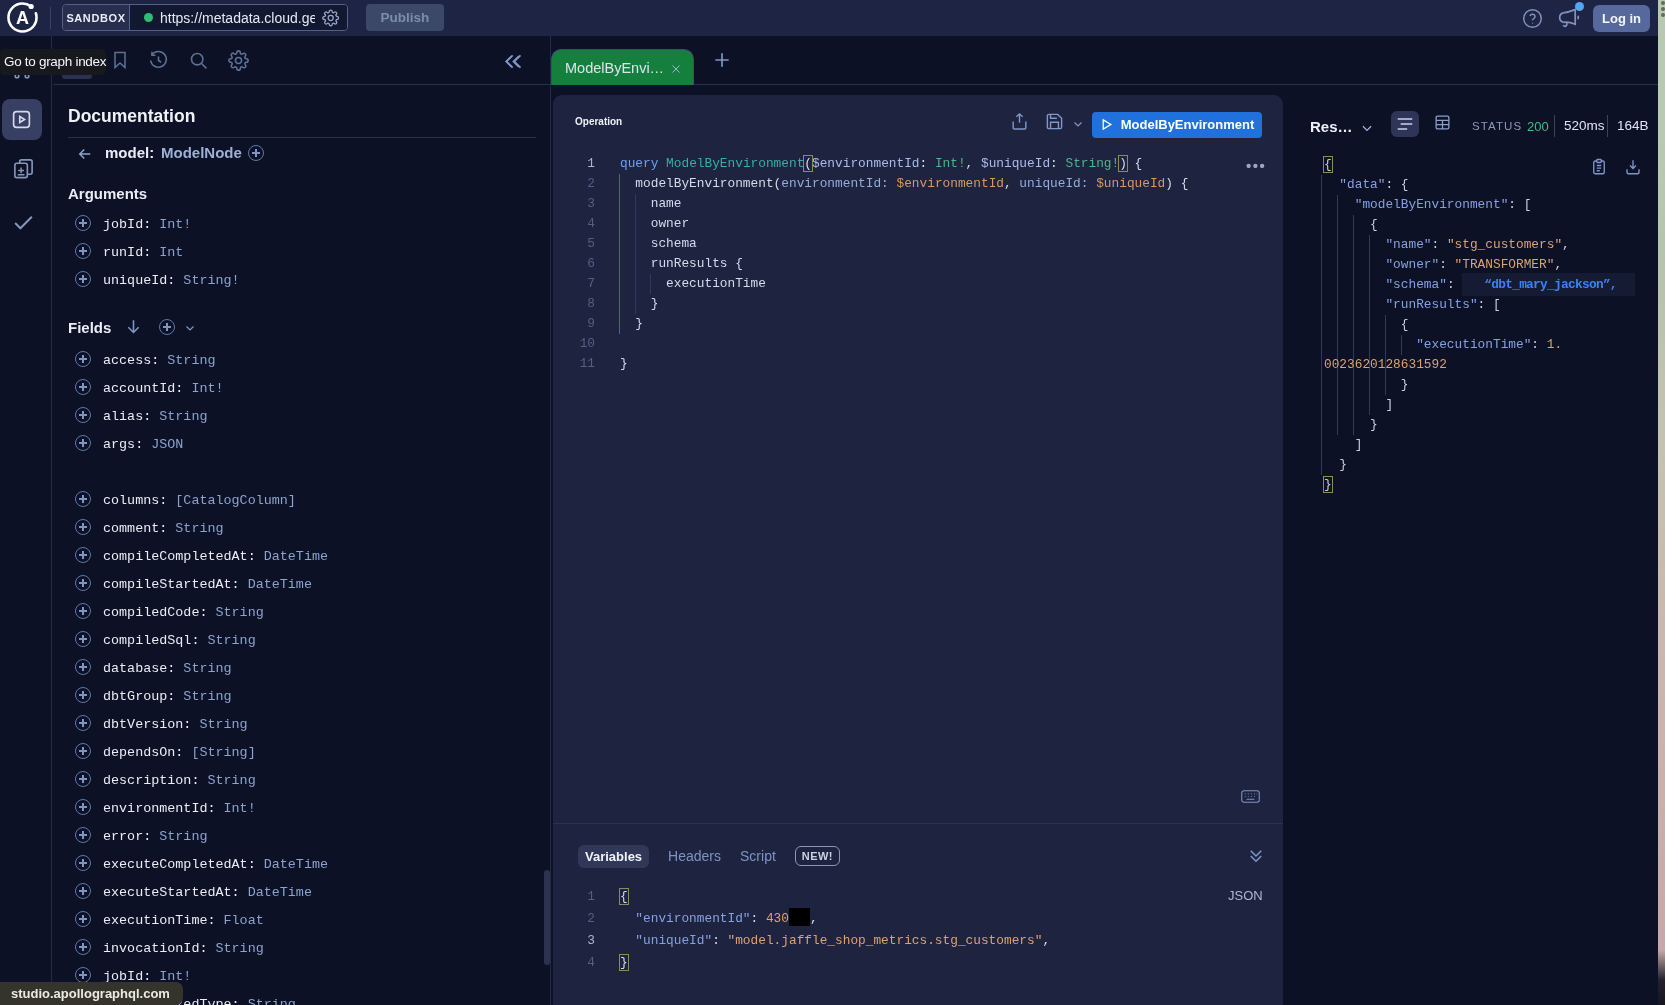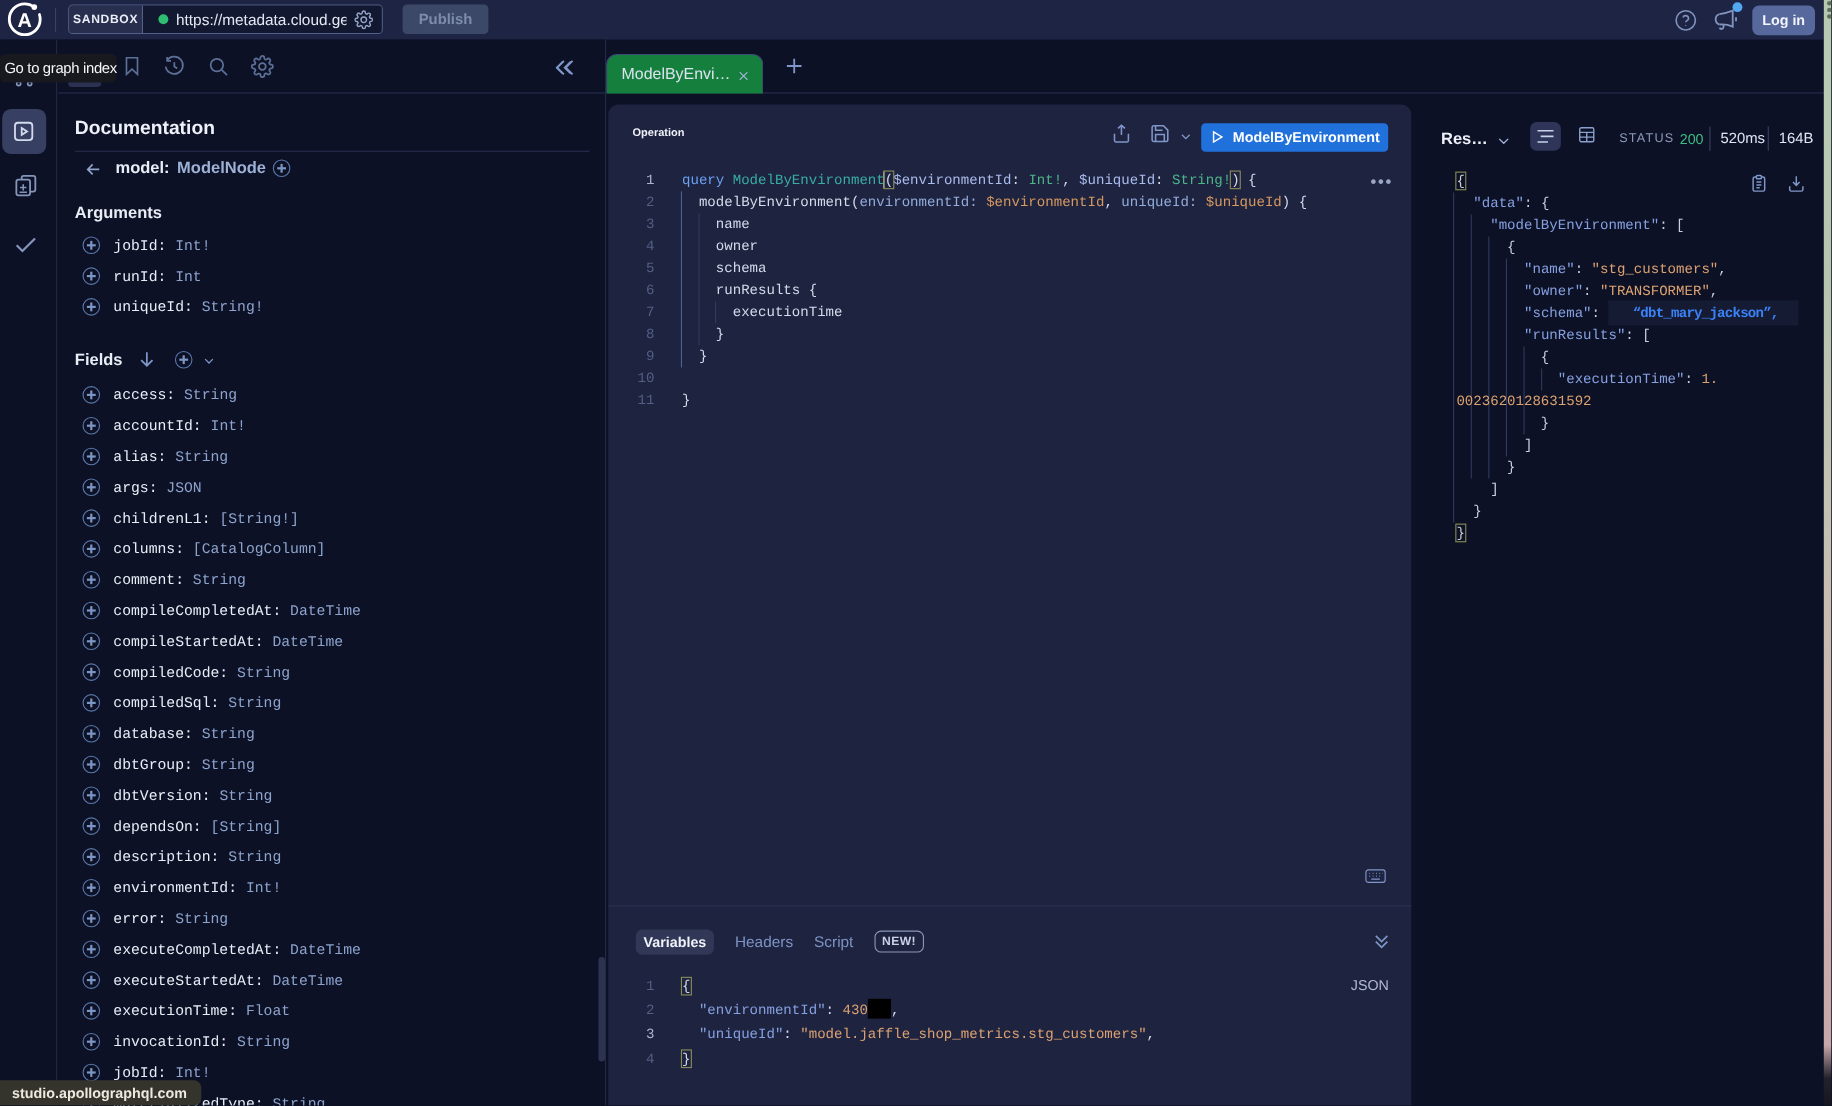--- a/index.html
+++ b/index.html
@@ -231,24 +231,20 @@
         <span class="pluscirc"></span>
         <span class="fname">accountId: <span class="ftype">Int!</span></span>
       </div>
     <div class="fieldrow" style="top:369px;">
         <span class="pluscirc"></span>
         <span class="fname">alias: <span class="ftype">String</span></span>
       </div>
     <div class="fieldrow" style="top:397px;">
         <span class="pluscirc"></span>
         <span class="fname">args: <span class="ftype">JSON</span></span>
-      </div>
-    <div class="fieldrow" style="top:425px;">
-        <span class="pluscirc"></span>
-        <span class="fname">childrenL1: <span class="ftype">[String!]</span></span>
       </div>
     <div class="fieldrow" style="top:453px;">
         <span class="pluscirc"></span>
         <span class="fname">columns: <span class="ftype">[CatalogColumn]</span></span>
       </div>
     <div class="fieldrow" style="top:481px;">
         <span class="pluscirc"></span>
         <span class="fname">comment: <span class="ftype">String</span></span>
       </div>
     <div class="fieldrow" style="top:509px;">

